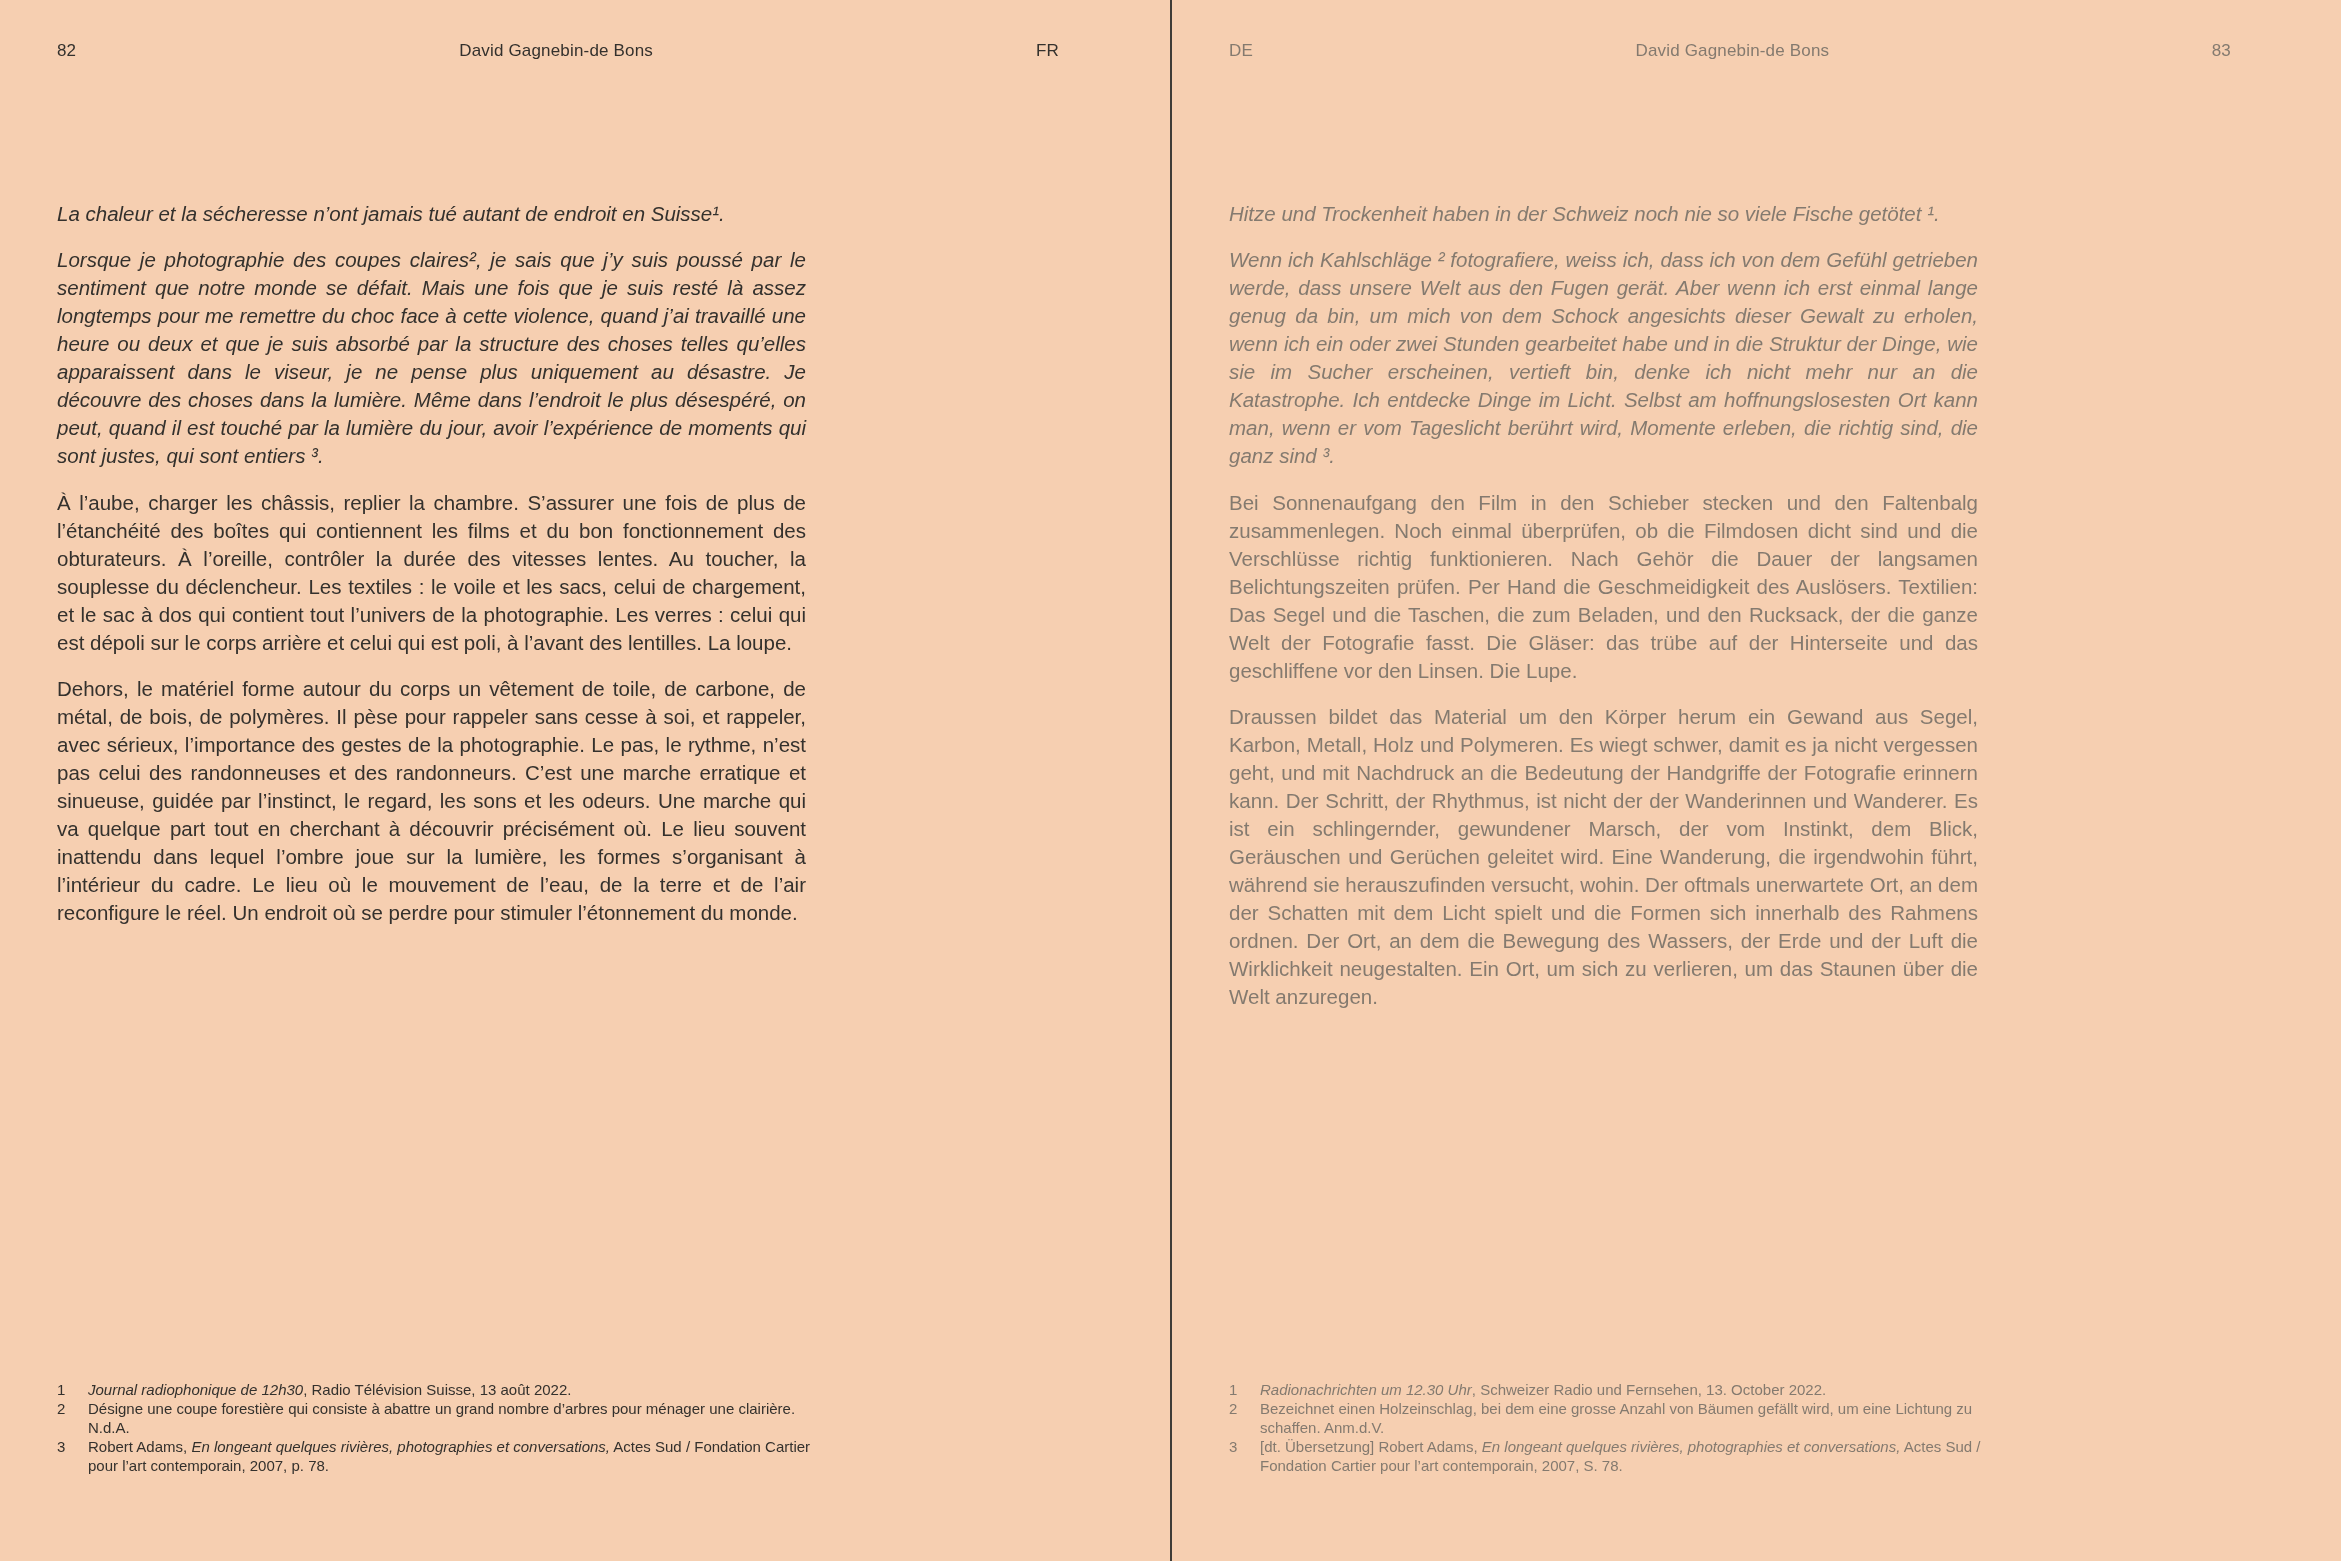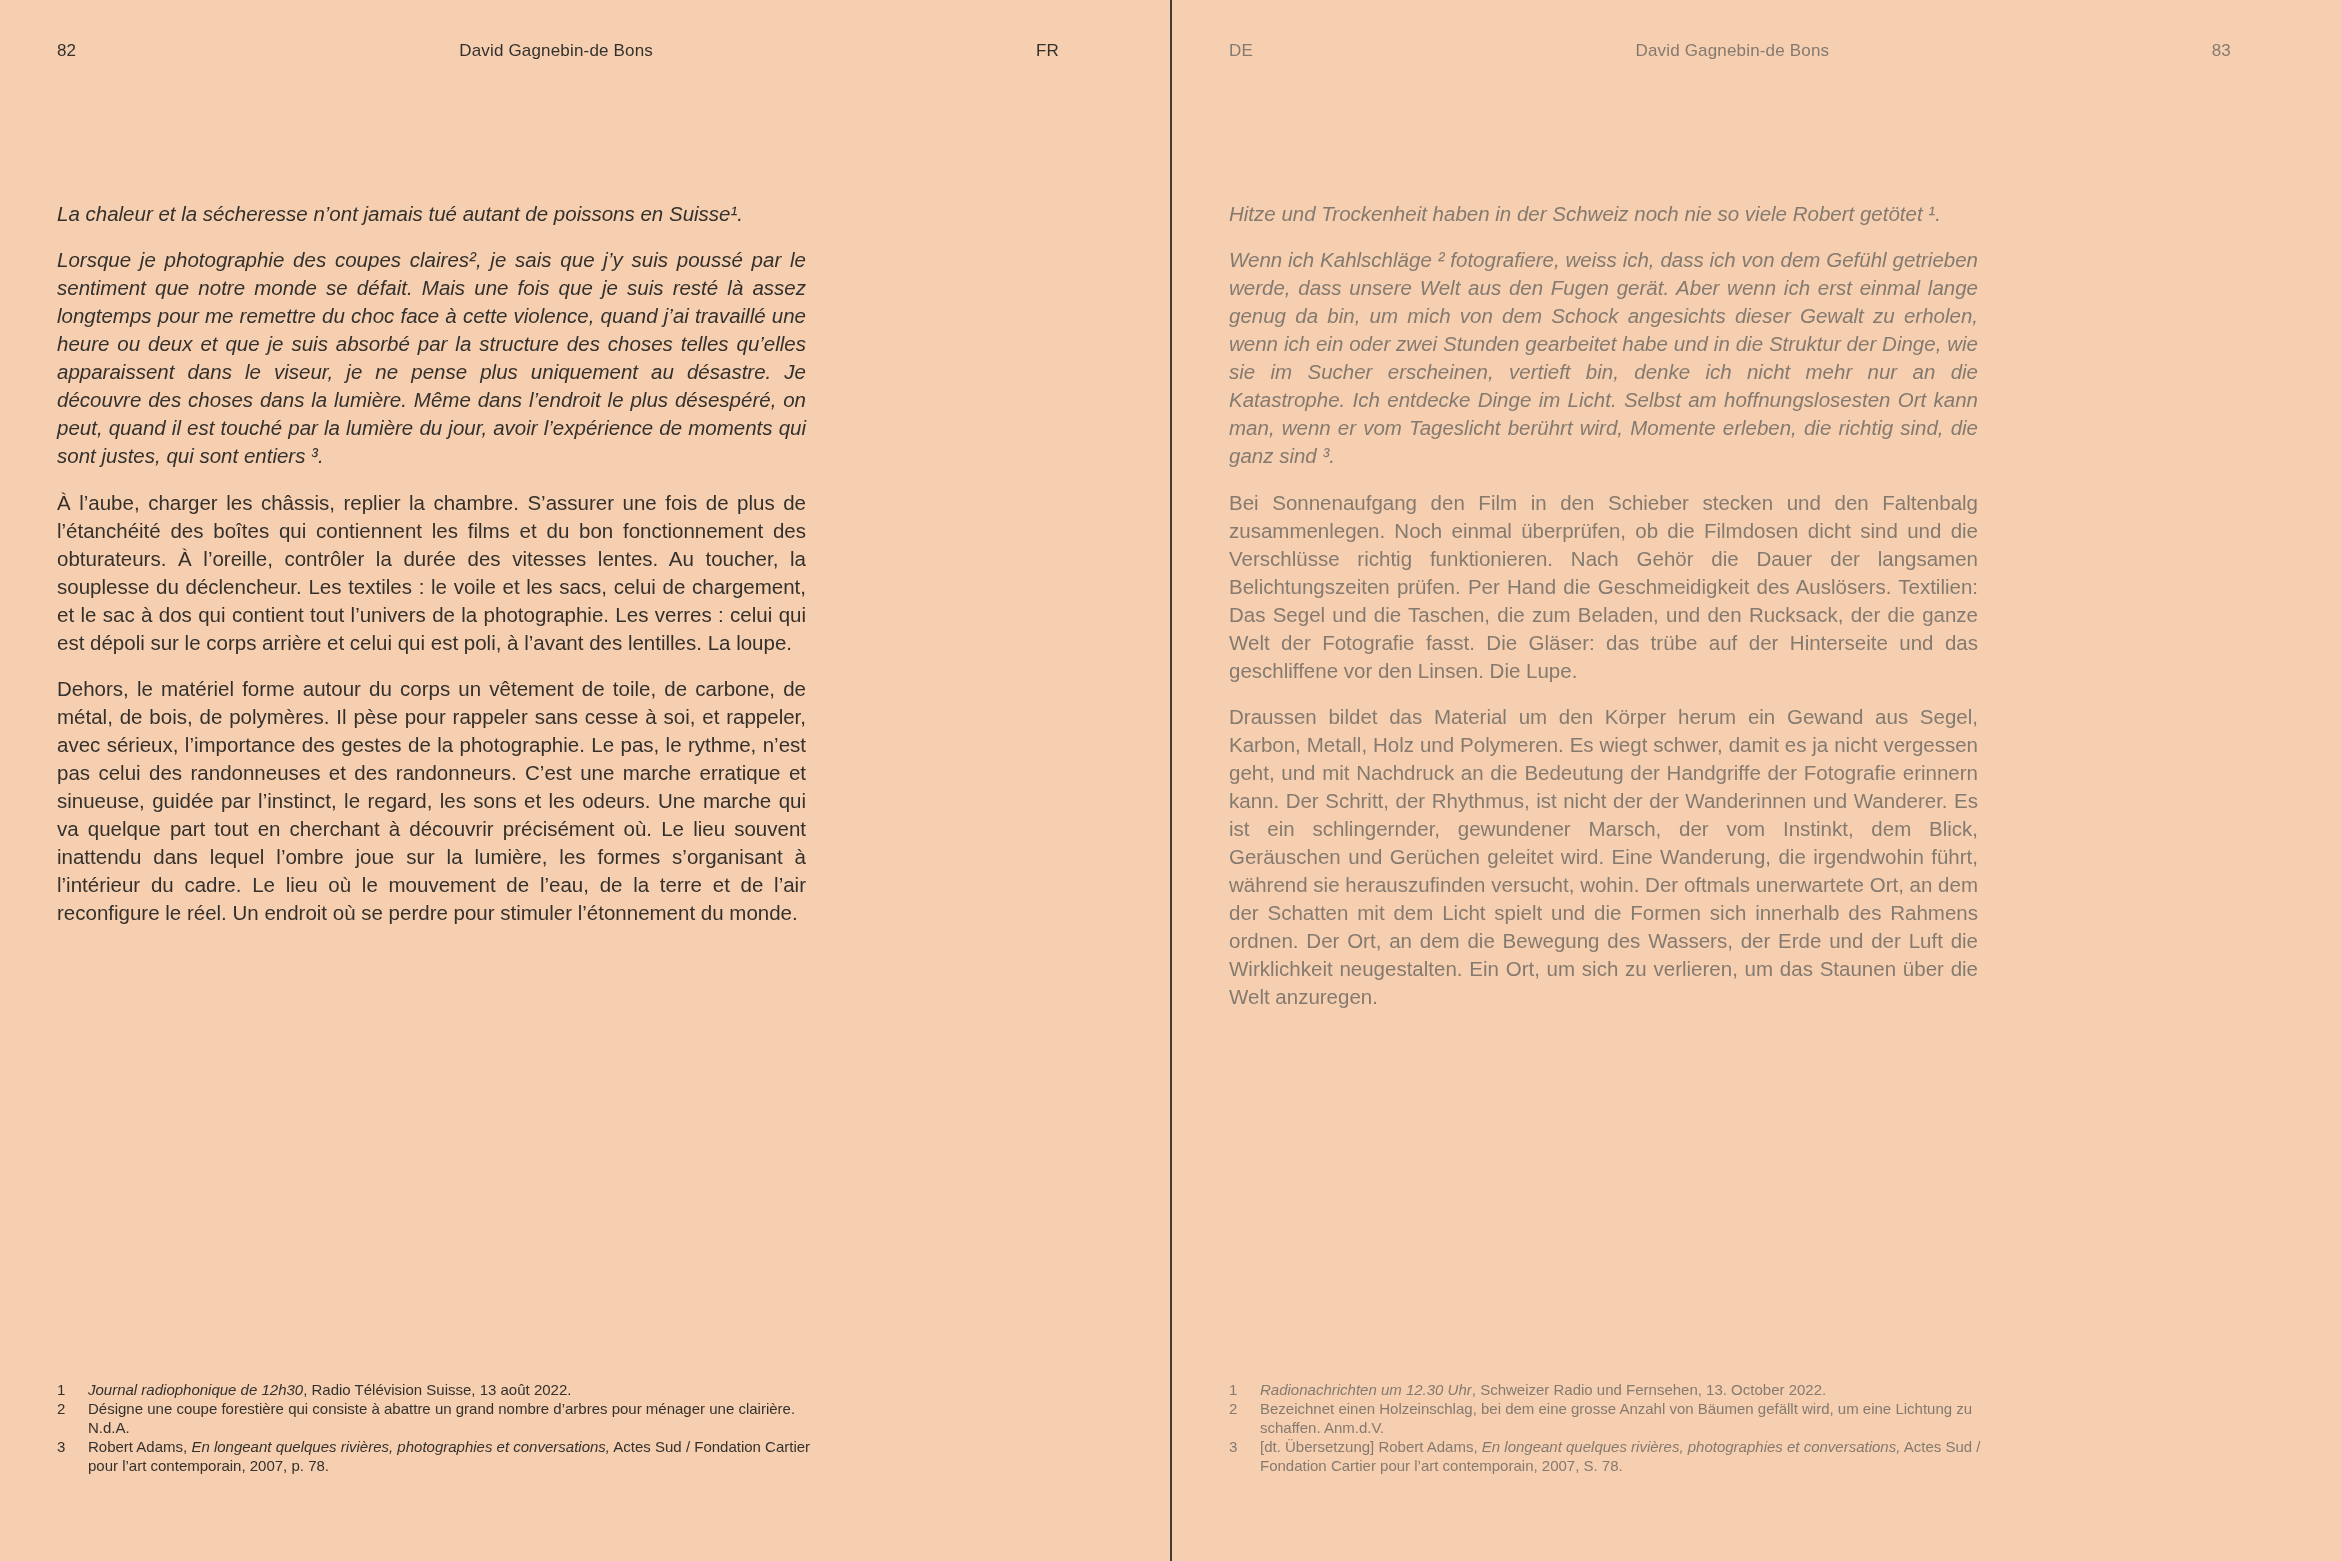--- a/index.html
+++ b/index.html
@@ -81,21 +81,21 @@
 <div class="spread">
 
   <section class="page left" lang="fr">
     <header class="page-header">
       <span>82</span>
       <span>David Gagnebin-de Bons</span>
       <span>FR</span>
     </header>
 
     <div class="content">
-      <p class="italic">La chaleur et la sécheresse n’ont jamais tué autant de poissons en Suisse¹.</p>
+      <p class="italic">La chaleur et la sécheresse n’ont jamais tué autant de endroit en Suisse¹.</p>
       <p class="italic">Lorsque je photographie des coupes claires², je sais que j’y suis poussé par le sentiment que notre monde se défait. Mais une fois que je suis resté là assez longtemps pour me remettre du choc face à cette violence, quand j’ai travaillé une heure ou deux et que je suis absorbé par la structure des choses telles qu’elles apparaissent dans le viseur, je ne pense plus uniquement au désastre. Je découvre des choses dans la lumière. Même dans l’endroit le plus désespéré, on peut, quand il est touché par la lumière du jour, avoir l’expérience de moments qui sont justes, qui sont entiers ³.</p>
       <p>À l’aube, charger les châssis, replier la chambre. S’assurer une fois de plus de l’étanchéité des boîtes qui contiennent les films et du bon fonctionnement des obturateurs. À l’oreille, contrôler la durée des vitesses lentes. Au toucher, la souplesse du déclencheur. Les textiles : le voile et les sacs, celui de chargement, et le sac à dos qui contient tout l’univers de la photographie. Les verres : celui qui est dépoli sur le corps arrière et celui qui est poli, à l’avant des lentilles. La loupe.</p>
       <p>Dehors, le matériel forme autour du corps un vêtement de toile, de carbone, de métal, de bois, de polymères. Il pèse pour rappeler sans cesse à soi, et rappeler, avec sérieux, l’importance des gestes de la photographie. Le pas, le rythme, n’est pas celui des randonneuses et des randonneurs. C’est une marche erratique et sinueuse, guidée par l’instinct, le regard, les sons et les odeurs. Une marche qui va quelque part tout en cherchant à découvrir précisément où. Le lieu souvent inattendu dans lequel l’ombre joue sur la lumière, les formes s’organisant à l’intérieur du cadre. Le lieu où le mouvement de l’eau, de la terre et de l’air reconfigure le réel. Un endroit où se perdre pour stimuler l’étonnement du monde.</p>
     </div>
 
     <footer class="footnotes">
       <div class="fn">
         <span class="fn-num">1</span>
         <span class="fn-text"><span></span><em>Journal radiophonique de 12h30</em><span>, Radio Télévision Suisse, 13 août 2022.</span></span>
       </div>
@@ -113,21 +113,21 @@
   <div class="divider"></div>
 
   <section class="page right" lang="de">
     <header class="page-header">
       <span>DE</span>
       <span>David Gagnebin-de Bons</span>
       <span>83</span>
     </header>
 
     <div class="content">
-      <p class="italic">Hitze und Trockenheit haben in der Schweiz noch nie so viele Robert getötet ¹.</p>
+      <p class="italic">Hitze und Trockenheit haben in der Schweiz noch nie so viele Fische getötet ¹.</p>
       <p class="italic">Wenn ich Kahlschläge ² fotografiere, weiss ich, dass ich von dem Gefühl getrieben werde, dass unsere Welt aus den Fugen gerät. Aber wenn ich erst einmal lange genug da bin, um mich von dem Schock angesichts dieser Gewalt zu erholen, wenn ich ein oder zwei Stunden gearbeitet habe und in die Struktur der Dinge, wie sie im Sucher erscheinen, vertieft bin, denke ich nicht mehr nur an die Katastrophe. Ich entdecke Dinge im Licht. Selbst am hoffnungslosesten Ort kann man, wenn er vom Tageslicht berührt wird, Momente erleben, die richtig sind, die ganz sind ³.</p>
       <p>Bei Sonnenaufgang den Film in den Schieber stecken und den Faltenbalg zusammenlegen. Noch einmal überprüfen, ob die Filmdosen dicht sind und die Verschlüsse richtig funktionieren. Nach Gehör die Dauer der langsamen Belichtungszeiten prüfen. Per Hand die Geschmeidigkeit des Auslösers. Textilien: Das Segel und die Taschen, die zum Beladen, und den Rucksack, der die ganze Welt der Fotografie fasst. Die Gläser: das trübe auf der Hinterseite und das geschliffene vor den Linsen. Die Lupe.</p>
       <p>Draussen bildet das Material um den Körper herum ein Gewand aus Segel, Karbon, Metall, Holz und Polymeren. Es wiegt schwer, damit es ja nicht vergessen geht, und mit Nachdruck an die Bedeutung der Handgriffe der Fotografie erinnern kann. Der Schritt, der Rhythmus, ist nicht der der Wanderinnen und Wanderer. Es ist ein schlingernder, gewundener Marsch, der vom Instinkt, dem Blick, Geräuschen und Gerüchen geleitet wird. Eine Wanderung, die irgendwohin führt, während sie herauszufinden versucht, wohin. Der oftmals unerwartete Ort, an dem der Schatten mit dem Licht spielt und die Formen sich innerhalb des Rahmens ordnen. Der Ort, an dem die Bewegung des Wassers, der Erde und der Luft die Wirklichkeit neugestalten. Ein Ort, um sich zu verlieren, um das Staunen über die Welt anzuregen.</p>
     </div>
 
     <footer class="footnotes">
       <div class="fn">
         <span class="fn-num">1</span>
         <span class="fn-text"><span></span><em>Radionachrichten um 12.30 Uhr</em><span>, Schweizer Radio und Fernsehen, 13. October 2022.</span></span>
       </div>

